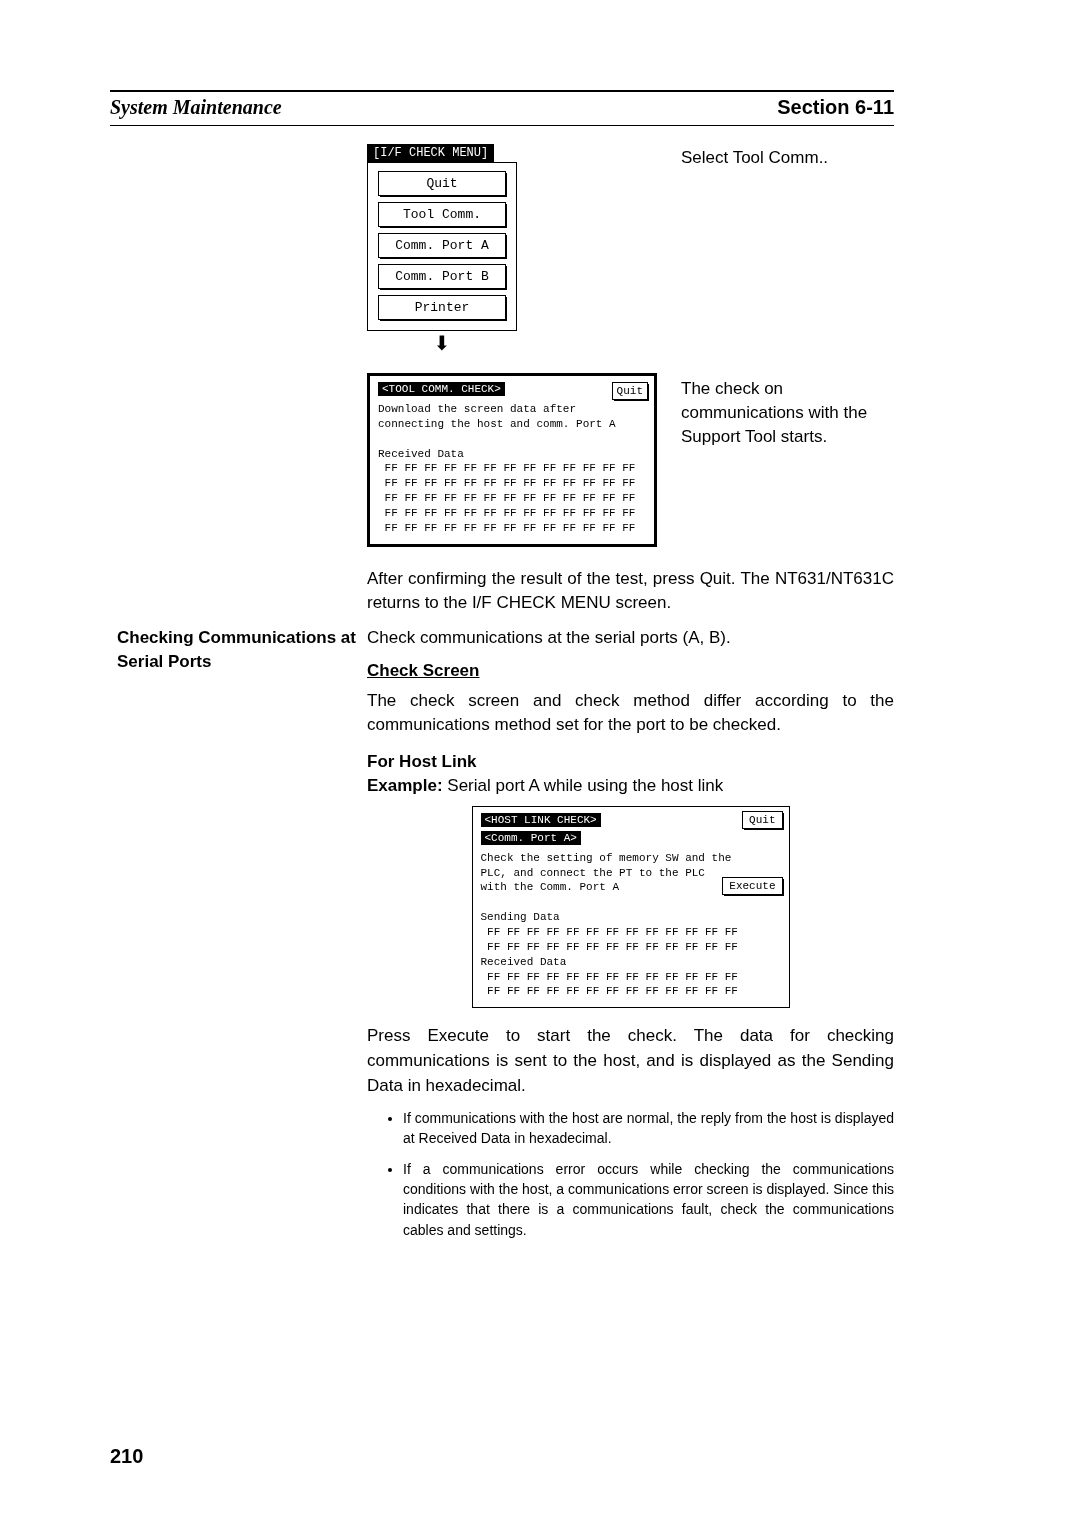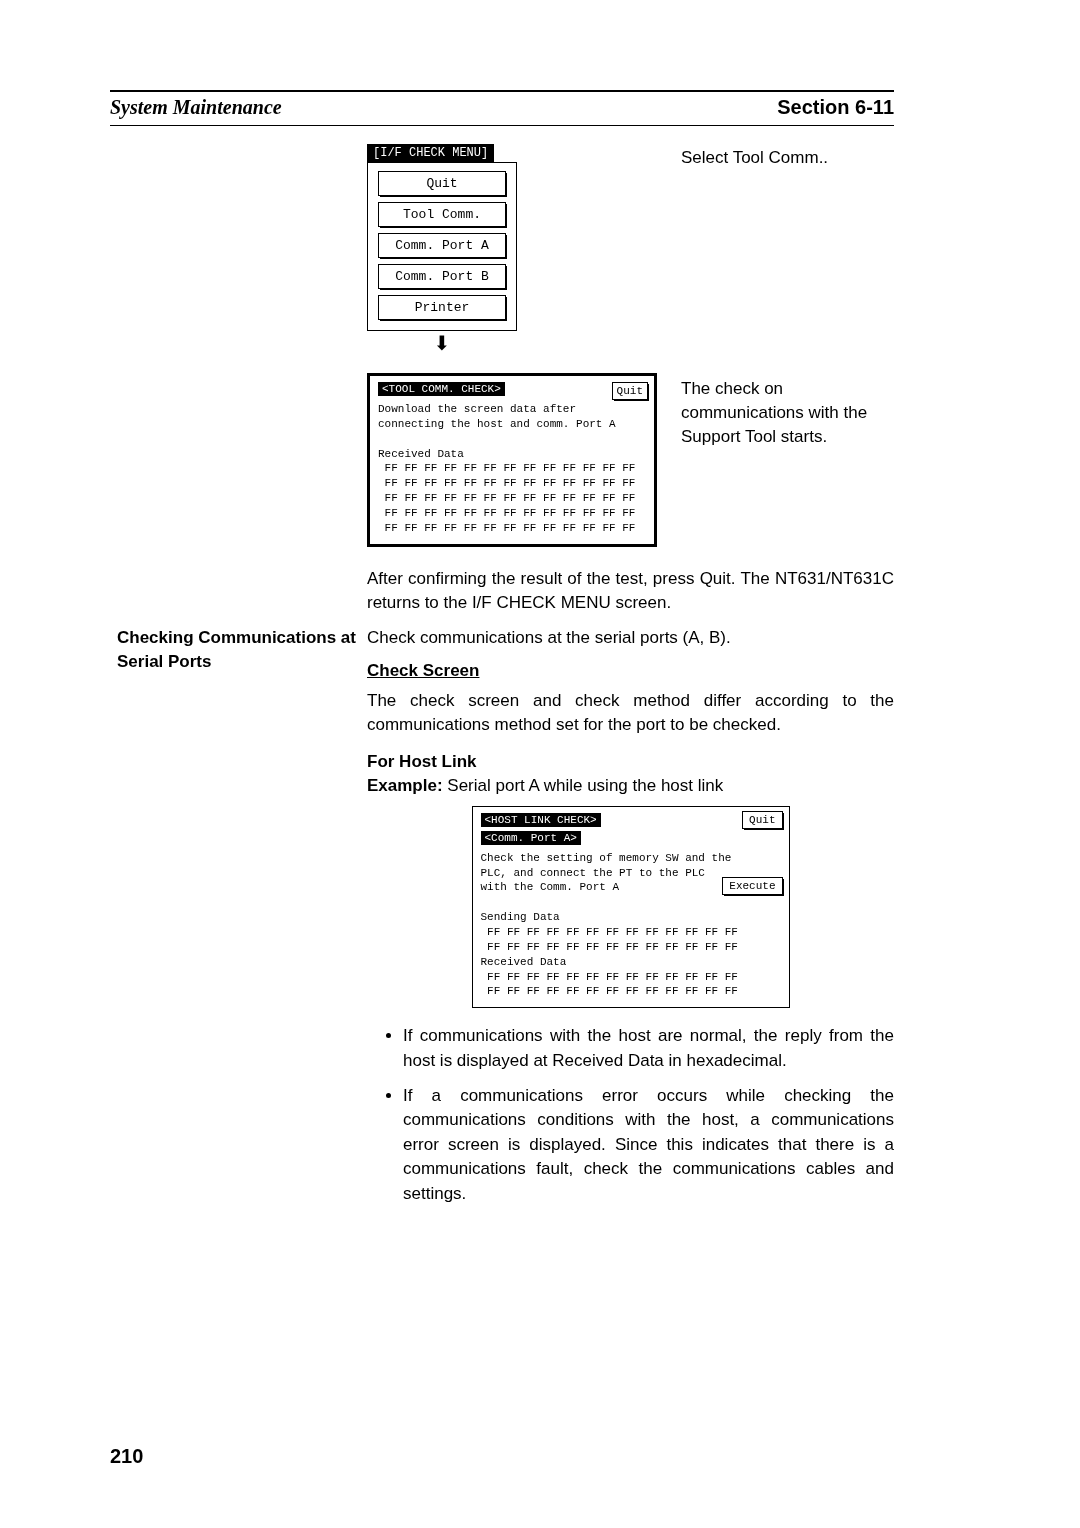--- a/index.html
+++ b/index.html
@@ -193,21 +193,21 @@
     position:absolute;
     right:-2px; bottom:-2px;
     width:100%; height:100%;
     border-right:1px solid #000;
     border-bottom:1px solid #000;
     pointer-events:none;
   }
   .host-screen .quit-btn { top: 4px; right: 6px; }
   .host-screen .exec-btn { top: 70px; right: 6px; }
   ul.bullets {
-    font-size: 17px;
+    font-size: 14px;
     line-height: 1.45;
     margin: 6px 0 0 0;
     padding-left: 36px;
     list-style: disc;
     text-align: justify;
   }
   ul.bullets li { margin-bottom: 10px; }
   .page-num {
     position: absolute;
     bottom: 60px;
@@ -295,20 +295,21 @@
 
 Sending Data
  FF FF FF FF FF FF FF FF FF FF FF FF FF
  FF FF FF FF FF FF FF FF FF FF FF FF FF
 Received Data
  FF FF FF FF FF FF FF FF FF FF FF FF FF
  FF FF FF FF FF FF FF FF FF FF FF FF FF</div>
         </div>
       </div>
 
+      <p class="body-text">Press Execute to start the check. The data for checking communications is sent to the host, and is displayed as the Sending Data in hexadecimal.</p>
 
       <ul class="bullets">
         <li>If communications with the host are normal, the reply from the host is displayed at Received Data in hexadecimal.</li>
         <li>If a communications error occurs while checking the communications conditions with the host, a communications error screen is displayed. Since this indicates that there is a communications fault, check the communications cables and settings.</li>
       </ul>
     </div>
   </div>
 
   <div class="page-num">210</div>
 </div>

